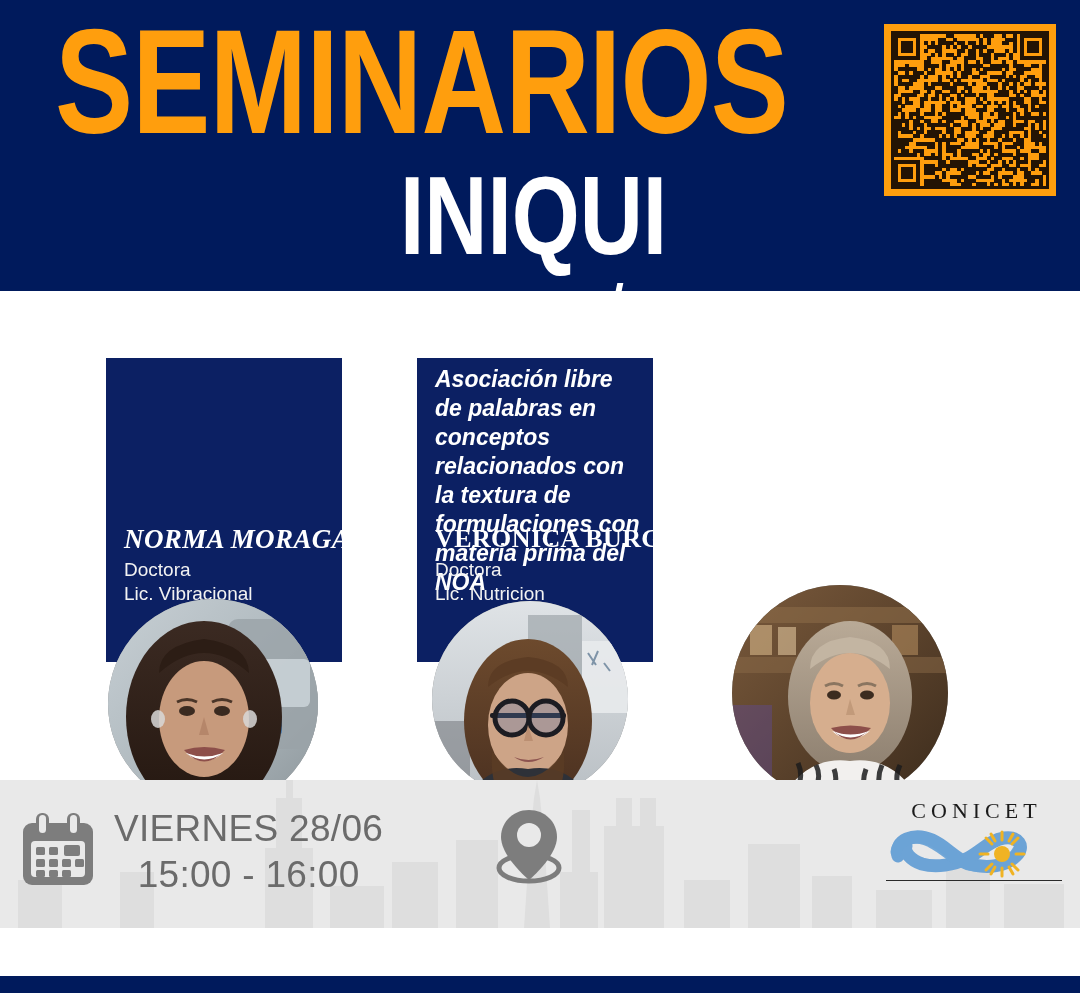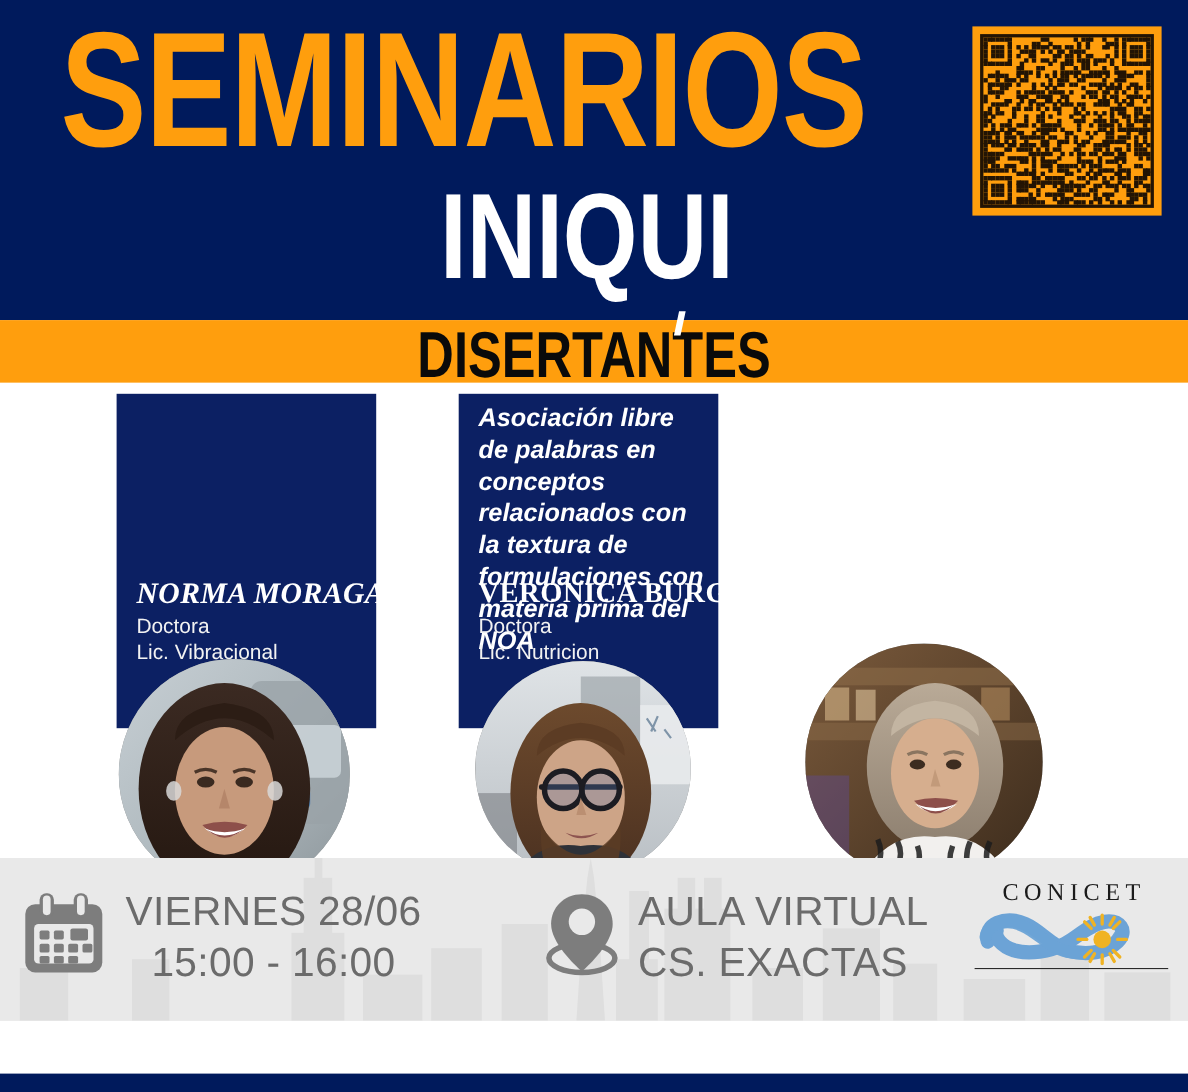--- a/index.html
+++ b/index.html
@@ -958,23 +958,20 @@
           <div class="qr-mod" style="left: 114.927px; top: 148.293px; width: 4px; height: 4px;"></div>
           <div class="qr-mod" style="left: 122.341px; top: 148.293px; width: 4px; height: 4px;"></div>
           <div class="qr-mod" style="left: 129.756px; top: 148.293px; width: 4px; height: 4px;"></div>
           <div class="qr-mod" style="left: 133.463px; top: 148.293px; width: 4px; height: 4px;"></div>
           <div class="qr-mod" style="left: 144.585px; top: 148.293px; width: 4px; height: 4px;"></div>
         </div>
     </div>
   </div>
   <div class="qtail"></div>
 
-  <div class="band">
-    <div class="band-title">DISERTANTES</div>
-  </div>
 
   <div class="speakers">
 
     <div class="card" style="left:106px;top:10px;width:236px;height:304px;">
       <div class="sname" style="top:167px;font-style:italic;">NORMA MORAGA</div>
       <div class="srole" style="top:200px;">Doctora</div>
       <div class="srole" style="top:224px;">Lic. Vibracional</div>
     </div>
     <div class="photo" style="left:108px;top:251px;width:210px;height:210px;">
       <svg viewBox="0 0 210 210" preserveAspectRatio="xMidYMid slice">
@@ -1147,24 +1144,20 @@
     </div>
 
     <div class="ib-row" style="left:492px;top:26px;">
       <span style="display:inline-block;margin-right:14px;">
         <svg width="74" height="80" viewBox="0 0 74 80">
           <ellipse cx="37" cy="62" rx="30" ry="13" fill="none" stroke="#7d7d7d" stroke-width="5"></ellipse>
           <path d="M37 4 C21 4 9 16 9 31 C9 48 30 68 37 74 C44 68 65 48 65 31 C65 16 53 4 37 4 Z" fill="#7d7d7d"></path>
           <circle cx="37" cy="29" r="12" fill="#e9e9e9"></circle>
         </svg>
       </span>
-      <span class="ib-text">
-        <span>AULA VIRTUAL</span>
-        <span class="l2" style="text-align:left;">CS. EXACTAS</span>
-      </span>
     </div>
 
     <div style="position:absolute;left:884px;top:18px;width:180px;height:112px;">
       <div style="font-family:'Liberation Serif',serif;font-size:22px;letter-spacing:5px;color:#1b1b1b;text-align:center;padding-left:5px;">CONICET</div>
       <svg width="180" height="52" viewBox="0 0 180 52" style="display:block;margin-top:2px;">
         <path d="M14 30 C10 14 30 6 48 14 C62 20 72 34 86 38 C104 43 122 40 132 30 C142 20 134 10 120 12 C106 14 96 26 84 32 C70 39 52 42 38 38 C26 34 20 26 22 20" fill="none" stroke="#6ca3d6" stroke-width="13" stroke-linecap="round"></path>
         <path d="M12 26 C14 12 34 8 50 18 C64 26 74 38 90 40 C110 43 128 36 134 24" fill="none" stroke="#6ca3d6" stroke-width="11" stroke-linecap="round" opacity="0.95"></path>
         <g fill="#f0b323">
           <circle cx="118" cy="28" r="8"></circle>
           <g stroke="#f0b323" stroke-width="3" stroke-linecap="round">

